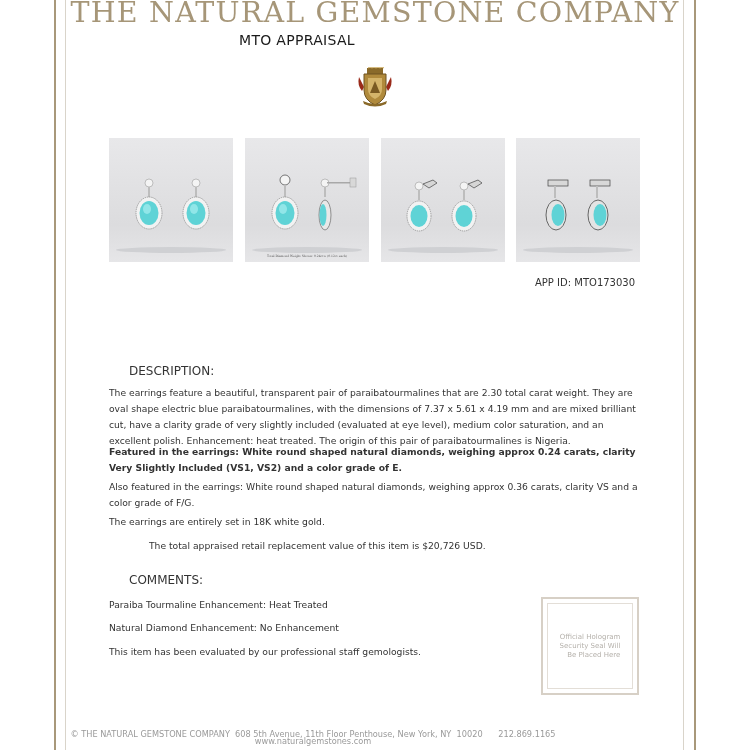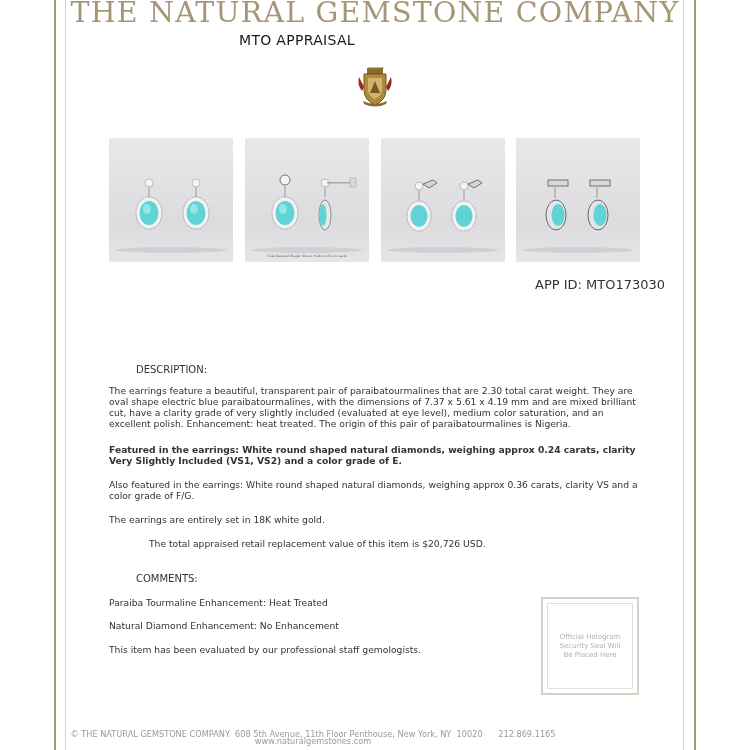--- a/index.html
+++ b/index.html
@@ -12,27 +12,27 @@
              font-family:"DejaVu Serif", serif; font-size:28.5px; letter-spacing:1.2px;
              color:#a69678; white-space:nowrap; }
   .subtitle { position:absolute; top:32px; left:0; width:594px; text-align:center;
               font-size:14px; color:#1a1a1a; letter-spacing:0.3px; }
   .crest { position:absolute; left:357px; top:67px; width:36px; height:42px; }
   .thumbs { position:absolute; top:138px; left:109px; width:531px; height:124px; }
   .thumb { position:absolute; top:0; width:124px; height:124px; background:linear-gradient(#e8e8ea, #dcdcde 70%, #e6e6e8); overflow:hidden; }
   .thumb svg { width:124px; height:124px; display:block; }
   .thumb-caption { position:absolute; bottom:4px; left:0; right:0; text-align:center;
                    font-family:"DejaVu Serif", serif; font-size:3px; color:#555; }
-  .appid { position:absolute; top:277px; left:535px; font-size:13px; color:#333; }
-  .section-label { position:absolute; left:116px; font-size:10px; color:#333;padding-left:20px; }
-  .para { position:absolute; left:109px; width:530px; font-size:9.2px; line-height:11px; color:#333; }
+  .appid { position:absolute; top:277px; left:535px; font-size:10px; color:#333; }
+  .section-label { position:absolute; left:109px; font-size:12px; color:#333;padding-left:20px; }
+  .para { position:absolute; left:109px; width:530px; font-size:9.2px; line-height:16px; color:#333; }
   .seal { position:absolute; left:541px; top:597px; width:98px; height:98px;
           border:2px solid #d7d0c6; box-sizing:border-box; }
   .seal-inner { position:absolute; left:4px; top:4px; right:4px; bottom:4px; border:1px solid #e3ded7;
-                display:flex; align-items:center; justify-content:center; text-align:center; }
+                display:flex; align-items:center; justify-content:center; text-align:right; }
   .seal-text { font-size:7px; line-height:9px; color:#b5b1ab; }
   .footer { position:absolute; left:0; width:626px; text-align:center; font-size:8.2px; color:#9a9a9a; white-space:nowrap; }
 </style>
 </head>
 <body>
 
 <div class="vline dark" style="left:54px;"></div>
 <div class="vline light" style="left:65px;"></div>
 <div class="vline light" style="left:683px;"></div>
 <div class="vline dark" style="left:694px;"></div>

